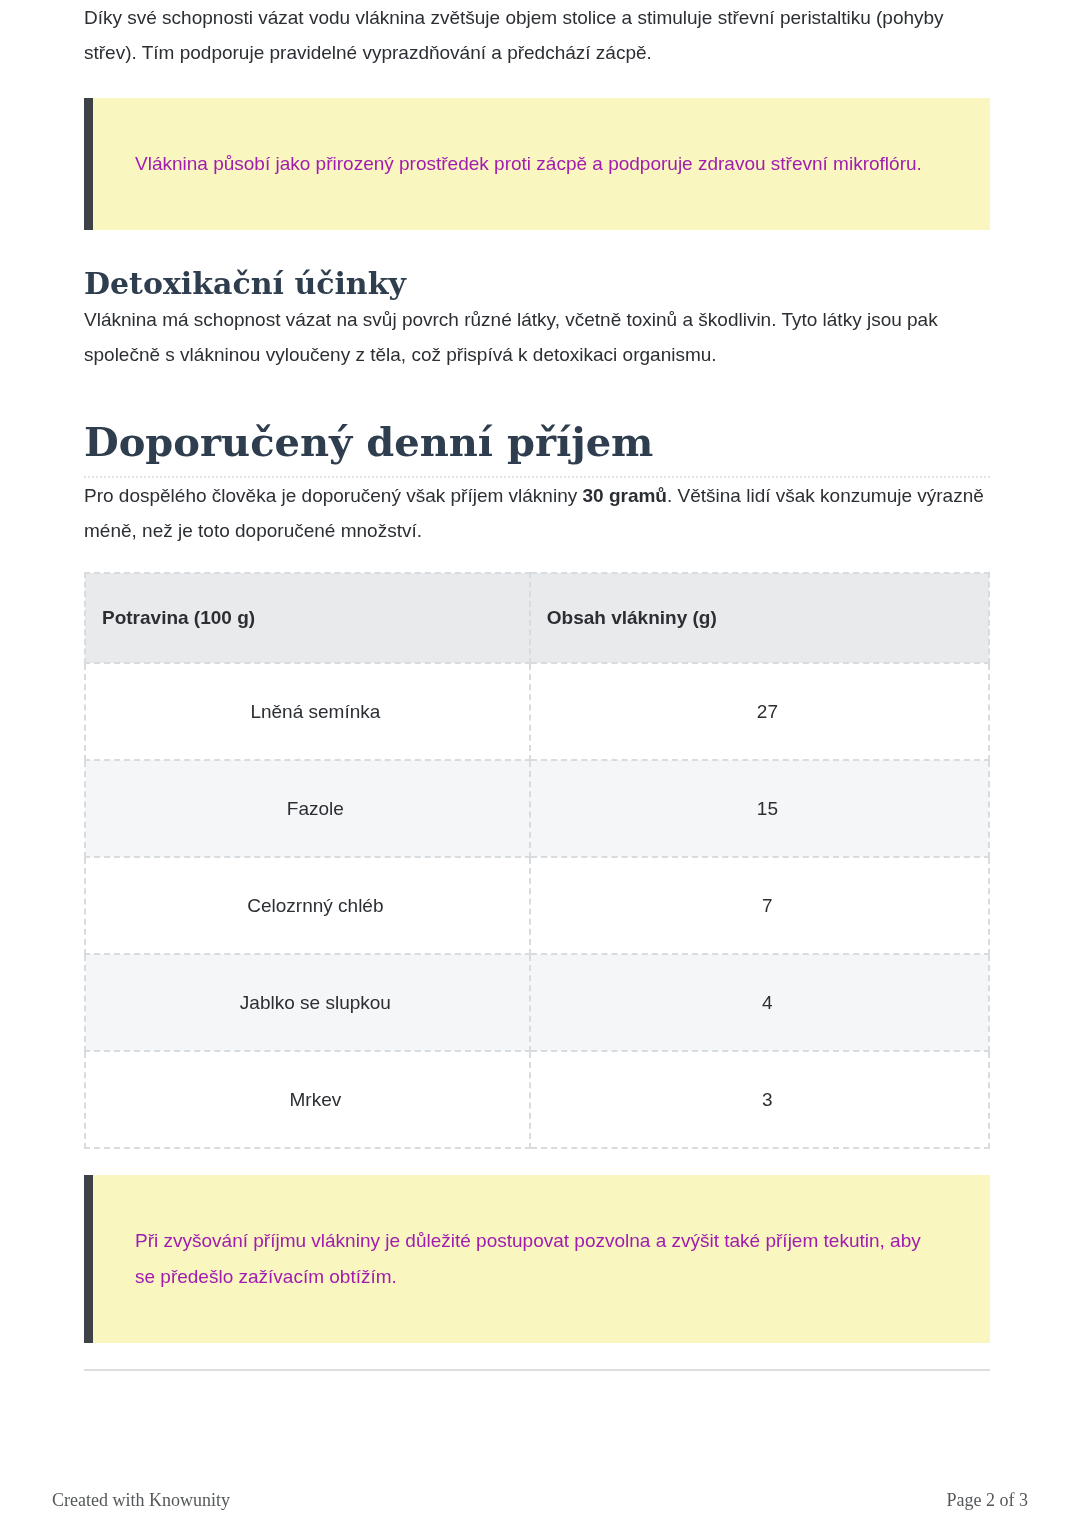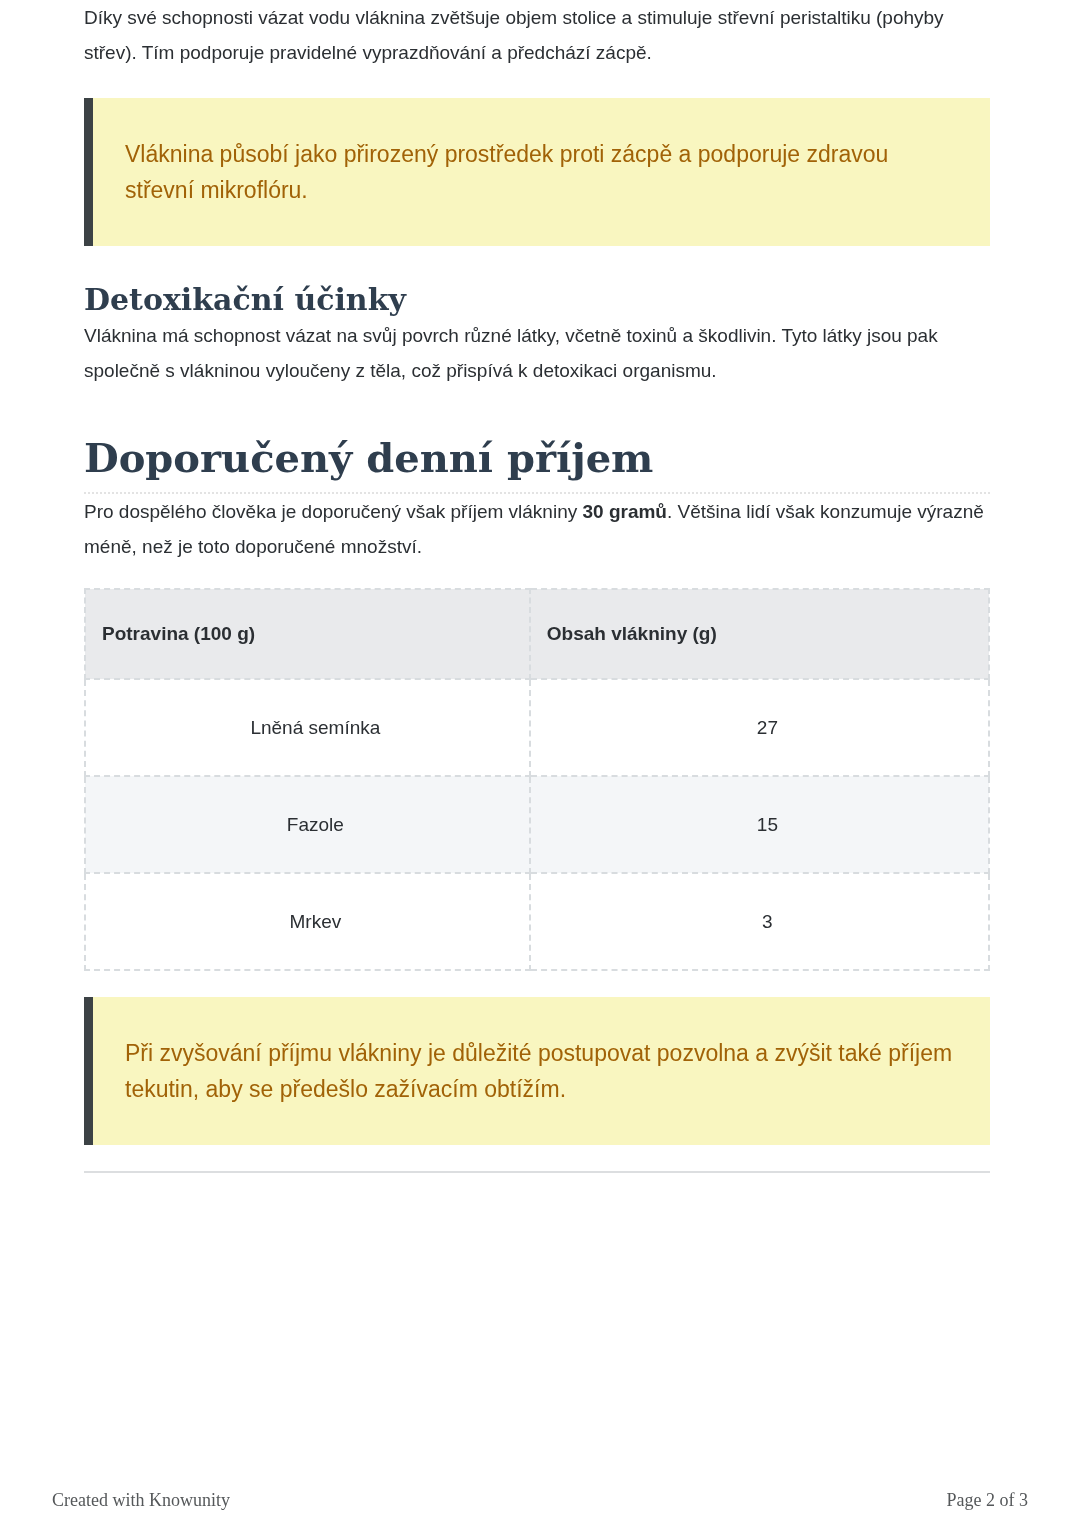--- a/index.html
+++ b/index.html
@@ -26,24 +26,24 @@
   }
   .intro { margin-top: 47px; }
 
   .callout {
     margin-top: 28px;
     background: #f9f6c0;
     border-left: 9px solid #3c4245;
     padding: 32px 30px 32px 26px;
   }
   .callout p {
-    font-size: 23px;
+    font-size: 19px;
     line-height: 36px;
-    margin: 6px;
-    color: #a16207;
+    margin: 16px;
+    color: #a21caf;
   }
 
   h2.section-heading {
     font-family: "DejaVu Serif", serif;
     font-weight: 700;
     font-size: 30px;
     line-height: 1.2;
     color: #2f3e4e;
     margin: 36px 0 0 0;
   }
@@ -136,20 +136,28 @@
     <tbody>
       <tr>
         <td>Lněná semínka</td>
         <td>27</td>
       </tr>
       <tr>
         <td>Fazole</td>
         <td>15</td>
       </tr>
       <tr>
+        <td>Celozrnný chléb</td>
+        <td>7</td>
+      </tr>
+      <tr>
+        <td>Jablko se slupkou</td>
+        <td>4</td>
+      </tr>
+      <tr>
         <td>Mrkev</td>
         <td>3</td>
       </tr>
     </tbody>
   </table>
 
   <div class="callout callout-bottom">
     <p>Při zvyšování příjmu vlákniny je důležité postupovat pozvolna a zvýšit také příjem tekutin, aby se předešlo zažívacím obtížím.</p>
   </div>
 

